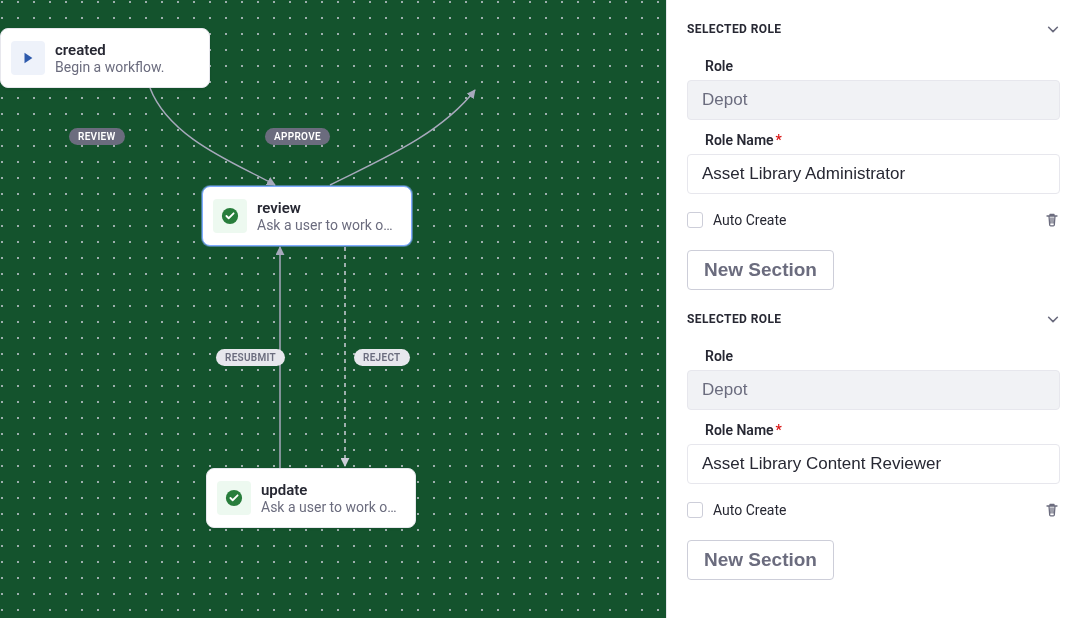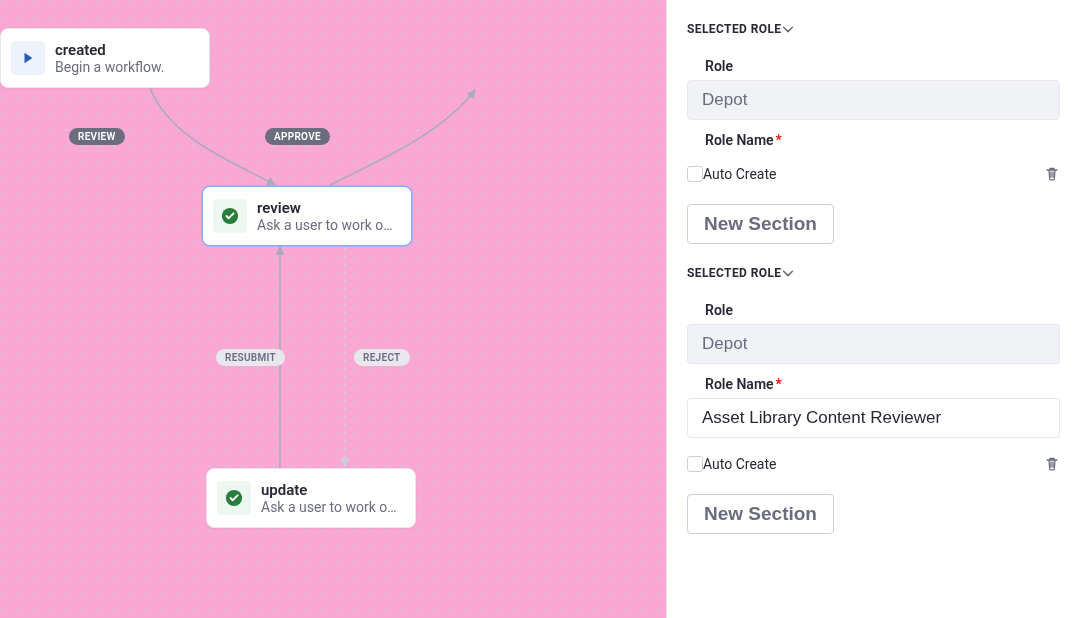--- a/index.html
+++ b/index.html
@@ -11,21 +11,21 @@
     font-size: 14px;
     color: #272833;
   }
   .app { display: flex; width: 1080px; height: 618px; }
 
   
   .canvas {
     position: relative;
     flex: 1 1 auto;
     width: 666px; height: 618px;
-    background: #f9a8d4;
+    background: #14532d;
     overflow: hidden;
   }
   .canvas svg.dots { position: absolute; inset: 0; z-index: 0; }
   .canvas svg.edges { position: absolute; inset: 0; z-index: 1; pointer-events: none; }
   .node {
     position: absolute;
     z-index: 2;
     width: 210px; height: 60px;
     background: #fff;
     border: 1px solid #e7e7ed;
@@ -62,21 +62,21 @@
 
   
   .sidebar {
     width: 414px; height: 618px;
     border-left: 1px solid #e7e7ed;
     background: #fff;
     overflow-y: auto;
     padding: 0 20px 20px 20px;
   }
   .section-hdr {
-    display: flex; align-items: center; justify-content: flex-start;
+    display: flex; align-items: center; justify-content: space-between;
     padding: 22px 0 10px 0;
   }
   .section-hdr .title {
     font-size: 12px; font-weight: 700; letter-spacing: 0.4px;
     text-transform: uppercase; color: #272833;
   }
   .section-hdr .chev { color: #6b6c7e; }
 
   .field-label { font-size: 14px; font-weight: 600; color: #272833; margin: 12px 0 6px 18px; }
   .req { color: #da1414; margin-left: 2px; }
@@ -89,21 +89,21 @@
     padding: 0 14px;
     font-size: 17px;
     color: #272833;
   }
   .input[readonly] { background: #f1f2f5; color: #6b6c7e; }
 
   .checkbox-row {
     display: flex; align-items: center; justify-content: space-between;
     margin: 18px 0 4px 0;
   }
-  .checkbox-row .left { display: flex; align-items: center; }
+  .checkbox-row .left { display: flex; align-items: center; gap: 10px; }
   .checkbox-box {
     width: 16px; height: 16px; border: 1px solid #cdced9; border-radius: 3px; background: #fff;
   }
   .trash-btn { background: none; border: none; padding: 0; color: #6b6c7e; cursor: pointer; }
 
   .btn-secondary {
     margin-top: 18px;
     height: 40px;
     padding: 0 16px;
     border: 1px solid #cdced9;
@@ -208,20 +208,21 @@
           </svg>
       </span>
     </div>
 
     <div class="field-label">Role</div>
     <input class="input" readonly="" value="Depot" style="">
 
     <div class="field-label">
       <span>Role Name</span><span class="req">*</span>
     </div>
+    <input class="input" value="Asset Library Administrator" style="">
 
     <div class="checkbox-row">
       <div class="left">
         <span class="checkbox-box"></span>
         <span>Auto Create</span>
       </div>
       <button class="trash-btn">
         <svg class="svg-i" width="16" height="16" viewBox="0 0 16 16">
             <path d="M3 4 h10 M6 4 V2.5 h4 V4 M5 4 l0.7 9 a1 1 0 0 0 1 0.9 h2.6 a1 1 0 0 0 1 -0.9 L11 4 M7 6 v5 M9 6 v5" fill="none" stroke="#6b6c7e" stroke-width="1.3" stroke-linecap="round" stroke-linejoin="round"></path>
           </svg>

